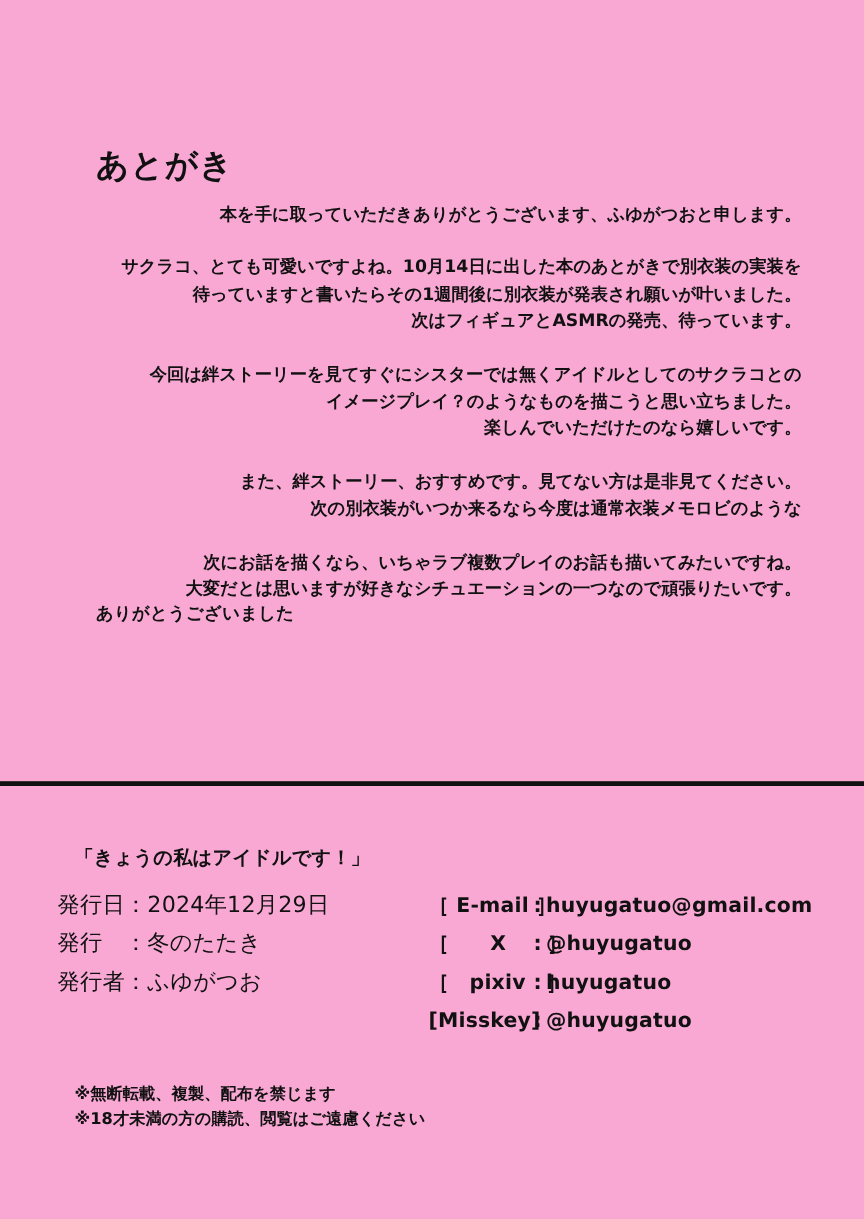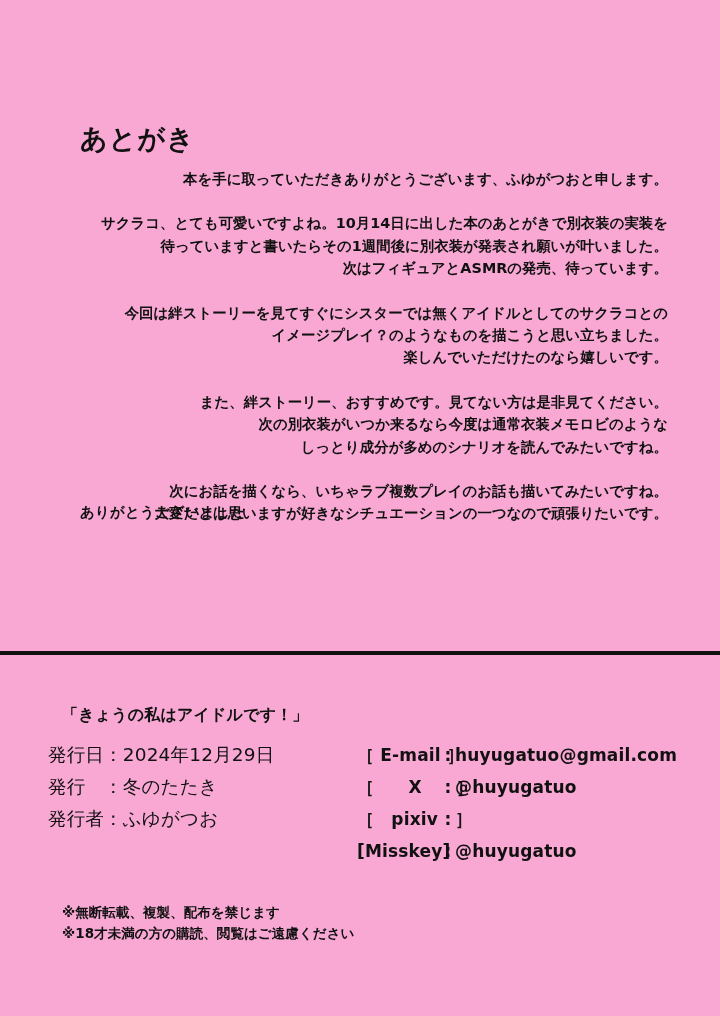--- a/index.html
+++ b/index.html
@@ -180,21 +180,20 @@
         <span class="line">次はフィギュアとASMRの発売、待っています。</span>
       </p>
       <p class="para">
         <span class="line">今回は絆ストーリーを見てすぐにシスターでは無くアイドルとしてのサクラコとの</span>
         <span class="line">イメージプレイ？のようなものを描こうと思い立ちました。</span>
         <span class="line">楽しんでいただけたのなら嬉しいです。</span>
       </p>
       <p class="para">
         <span class="line">また、絆ストーリー、おすすめです。見てない方は是非見てください。</span>
         <span class="line">次の別衣装がいつか来るなら今度は通常衣装メモロビのような</span>
-        <span class="line">しっとり成分が多めのシナリオを読んでみたいですね。</span>
       </p>
       <p class="para">
         <span class="line">次にお話を描くなら、いちゃラブ複数プレイのお話も描いてみたいですね。</span>
         <span class="line">大変だとは思いますが好きなシチュエーションの一つなので頑張りたいです。</span>
       </p>
     </div>
 
     <div class="closing">ありがとうございました</div>
   </section>
 
@@ -217,20 +216,21 @@
         <span class="contact-value">huyugatuo@gmail.com</span>
       </div>
       <div class="contact-row">
         <span class="contact-label">［　　X　　］</span>
         <span class="contact-sep">:</span>
         <span class="contact-value">@huyugatuo</span>
       </div>
       <div class="contact-row">
         <span class="contact-label">［　pixiv　］</span>
         <span class="contact-sep">:</span>
+        <span class="contact-value">huyugatuo</span>
       </div>
       <div class="contact-row">
         <span class="contact-label">[Misskey]</span>
         <span class="contact-sep">:</span>
         <span class="contact-value">@huyugatuo</span>
       </div>
     </div>
 
     <div class="notices">
       <span class="notice-line">※無断転載、複製、配布を禁じます</span>

